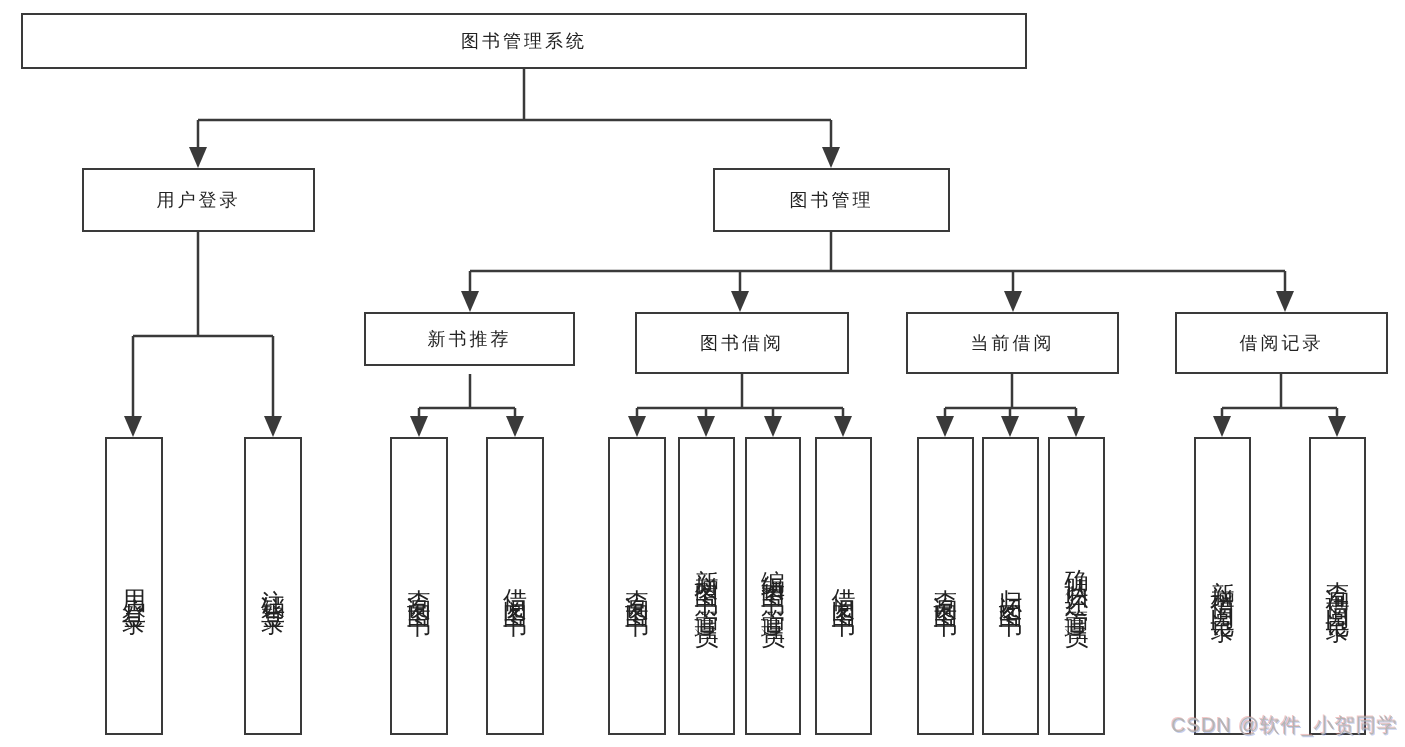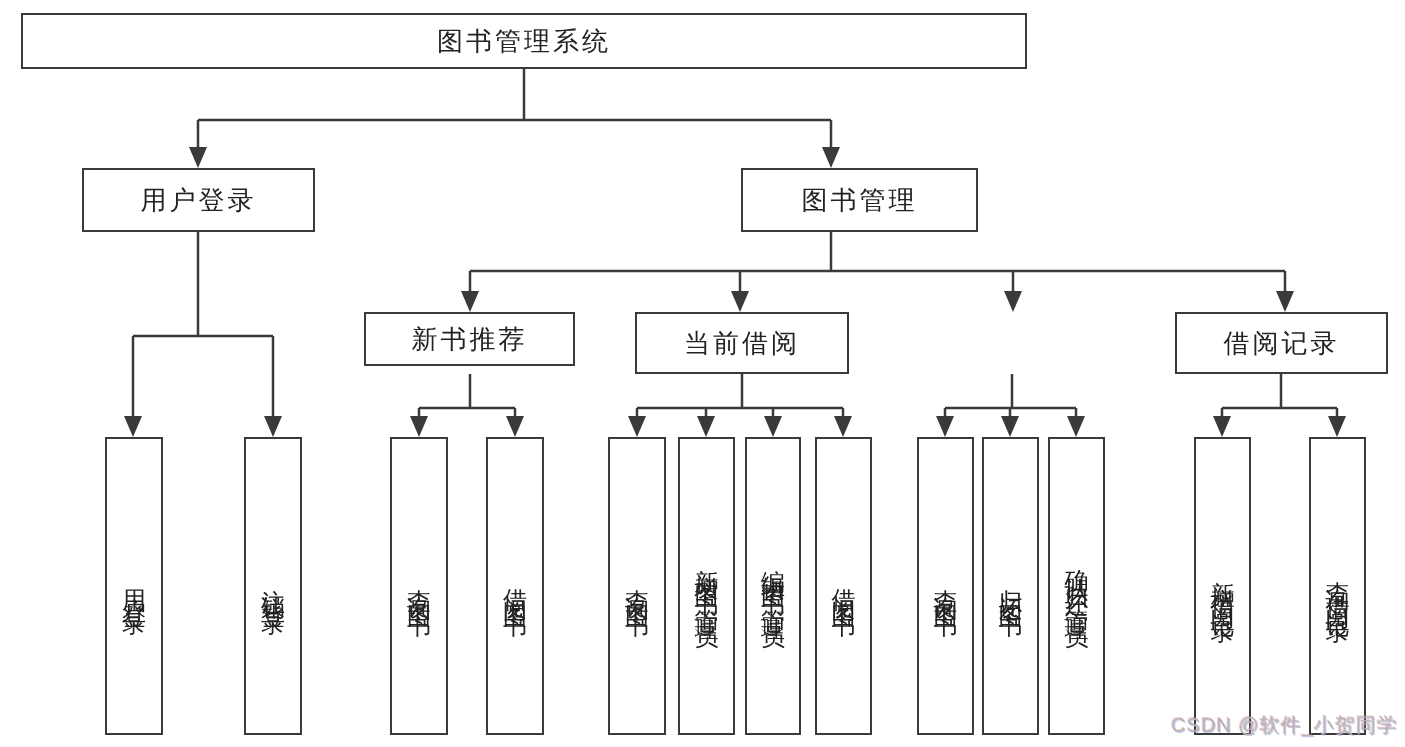--- a/index.html
+++ b/index.html
@@ -24,21 +24,21 @@
   .connectors polygon{fill:var(--line);stroke:none;}
   .box{
     position:absolute;
     box-sizing:border-box;
     background:var(--box-bg);
     border:2.5px solid var(--line);
     display:flex;align-items:center;justify-content:center;
     z-index:1;
   }
   .h-box{
-    font-size:26px;
+    font-size:18px;
     letter-spacing:3px;
     white-space:nowrap;
   }
   .v-box{
     writing-mode:vertical-lr;
     text-orientation:mixed;
     font-size:24px;
     letter-spacing:8px;
     line-height:1;
   }
@@ -90,24 +90,25 @@
     <polygon points="1067,416 1085,416 1076,437"></polygon>
 
     <path d="M1281 374 V408 M1222 408 H1337 M1222 408 V419 M1337 408 V419"></path>
     <polygon points="1213,416 1231,416 1222,437"></polygon>
     <polygon points="1328,416 1346,416 1337,437"></polygon>
   </svg>
 
   <div class="box h-box" style="left:21px;top:13px;width:1006px;height:56px;">图书管理系统</div>
 
   <div class="box h-box" style="left:82px;top:168px;width:233px;height:64px;">用户登录</div>
-  <div class="box h-box" style="left:713px;top:168px;width:237px;height:64px;margin-left:28px;">图书管理</div>
+  <div class="box h-box" style="left:713px;top:168px;width:237px;height:64px;">图书管理</div>
 
   <div class="box h-box" style="left:364px;top:312px;width:211px;height:54px;">新书推荐</div>
-  <div class="box h-box" style="left:635px;top:312px;width:214px;height:62px;">当前借阅</div>
+  <div class="box h-box" style="left:635px;top:312px;width:214px;height:62px;">图书借阅</div>
+  <div class="box h-box" style="left:906px;top:312px;width:213px;height:62px;">当前借阅</div>
   <div class="box h-box" style="left:1175px;top:312px;width:213px;height:62px;">借阅记录</div>
 
   <div class="box v-box" style="left:105px;top:437px;width:58px;height:298px;">用户登录</div>
   <div class="box v-box" style="left:244px;top:437px;width:58px;height:298px;">注销登录</div>
 
   <div class="box v-box" style="left:390px;top:437px;width:58px;height:298px;">查询图书</div>
   <div class="box v-box" style="left:486px;top:437px;width:58px;height:298px;">借阅图书</div>
 
   <div class="box v-box" style="left:608px;top:437px;width:58px;height:298px;">查询图书</div>
   <div class="box v-box" style="left:678px;top:437px;width:57px;height:298px;">新增图书（管理员）</div>

